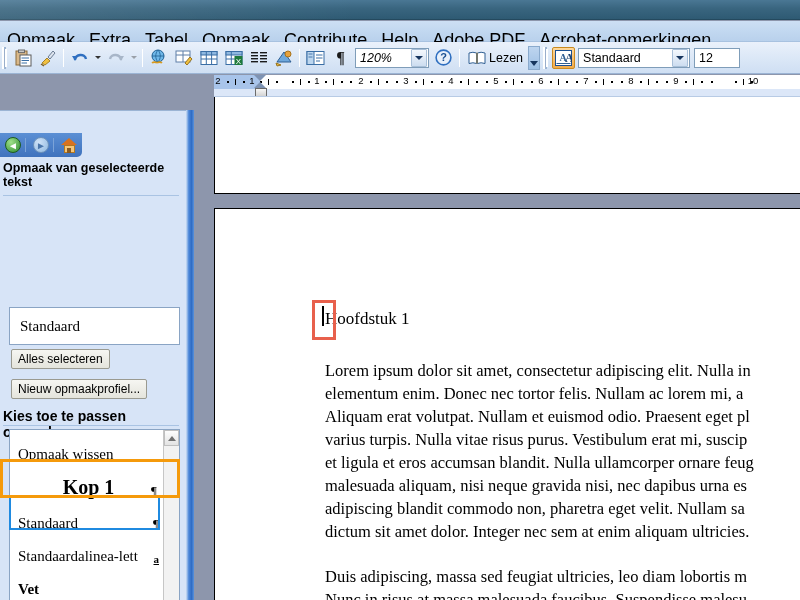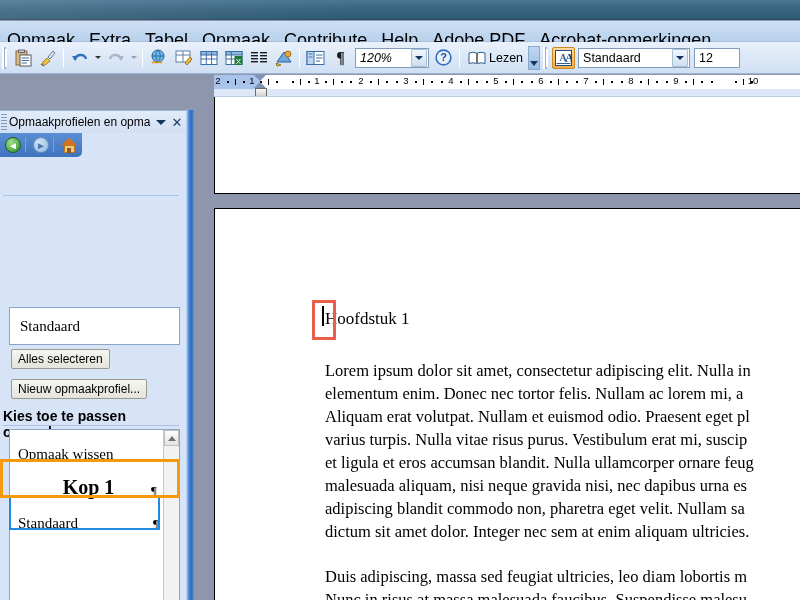--- a/index.html
+++ b/index.html
@@ -608,49 +608,40 @@
 Nunc in risus at massa malesuada faucibus. Suspendisse malesu
 Aliquam erat arcu, tincidunt eget adipiscing vel, varius eget turp</div>
     </div>
     <div id="caret-bar"></div>
     <div id="caret-box"></div>
   </div>
 </div>
 
 <div id="taskpane">
 
-  <div id="tp-titlebar">
-    <div class="grip"></div>
-    <div id="tp-title">Opmaakprofielen en opma</div>
-    <div class="tp-dd">
-      <div class="caret-dn" style="border-left-width:5px;border-right-width:5px;border-top-width:5px;border-top-color:#16355e;"></div>
-    </div>
-    <div id="tp-close">
-      <span>✕</span>
-    </div>
-  </div>
 
   <div id="tp-nav">
     <div class="nav-btn">
       <div class="nav-circle back">◄</div>
     </div>
     <div class="nav-div"></div>
     <div class="nav-btn">
       <div class="nav-circle fwd" style="color:#4a76ab;">►</div>
     </div>
     <div class="nav-div"></div>
     <div class="nav-btn">
       <div class="home-icon">
         <div class="roof"></div>
           <div class="body"></div>
           <div class="door"></div>
       </div>
     </div>
   </div>
 
+  <div id="tp-heading">Opmaak van geselecteerde tekst</div>
   <div id="tp-heading-rule"></div>
 
   <div id="tp-preview">Standaard</div>
 
   <div class="tp-button" id="btn-select-all">Alles selecteren</div>
   <div class="tp-button" id="btn-new-style">Nieuw opmaakprofiel...</div>
 
   <div id="tp-subheading">Kies toe te passen opmaak:</div>
   <div id="tp-subheading-rule"></div>
 
@@ -661,20 +652,28 @@
         <span class="mark"></span>
       </div>
       <div class="style-row kop1" style="height:36px;">
         <span class="label">Kop 1</span>
         <span class="mark">¶</span>
       </div>
       <div class="style-row">
         <span class="label">Standaard</span>
         <span class="mark">¶</span>
       </div>
+      <div class="style-row charstyle">
+        <span class="label">Standaardalinea-lett</span>
+        <span class="mark">a</span>
+      </div>
+      <div class="style-row vet">
+        <span class="label">Vet</span>
+        <span class="mark"></span>
+      </div>
     </div>
     <div id="style-scroll">
       <div class="sb-arrow">
           <div class="sb-up"></div>
         </div>
       <div class="sb-track"></div>
 
     </div>
   </div>
 

